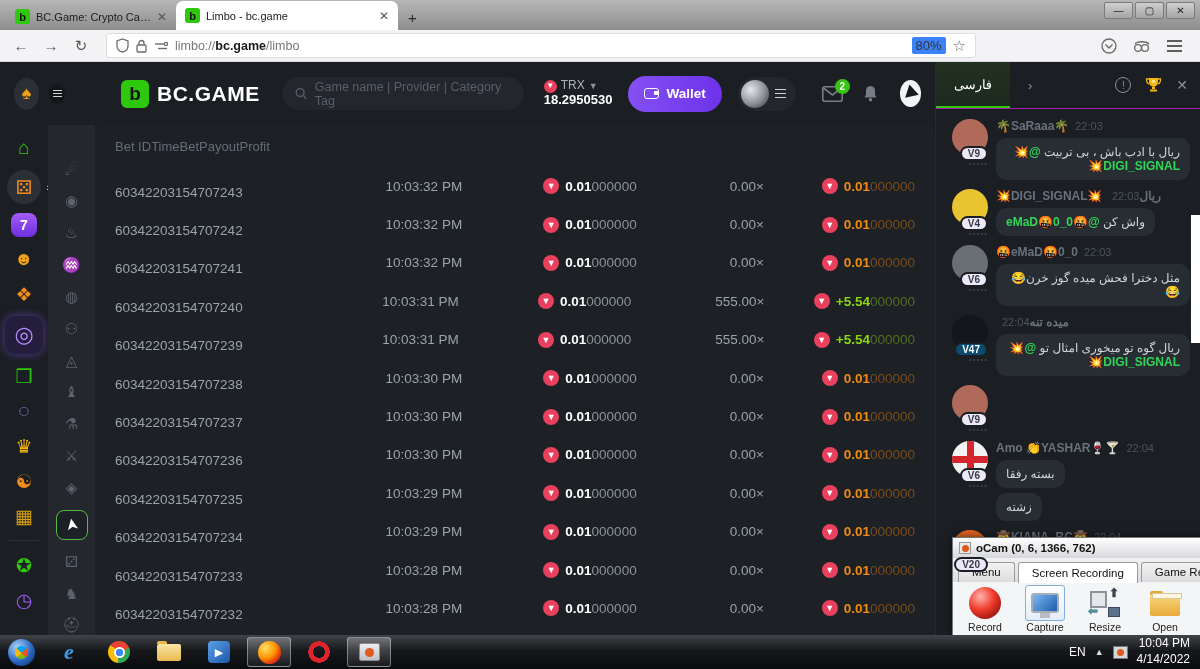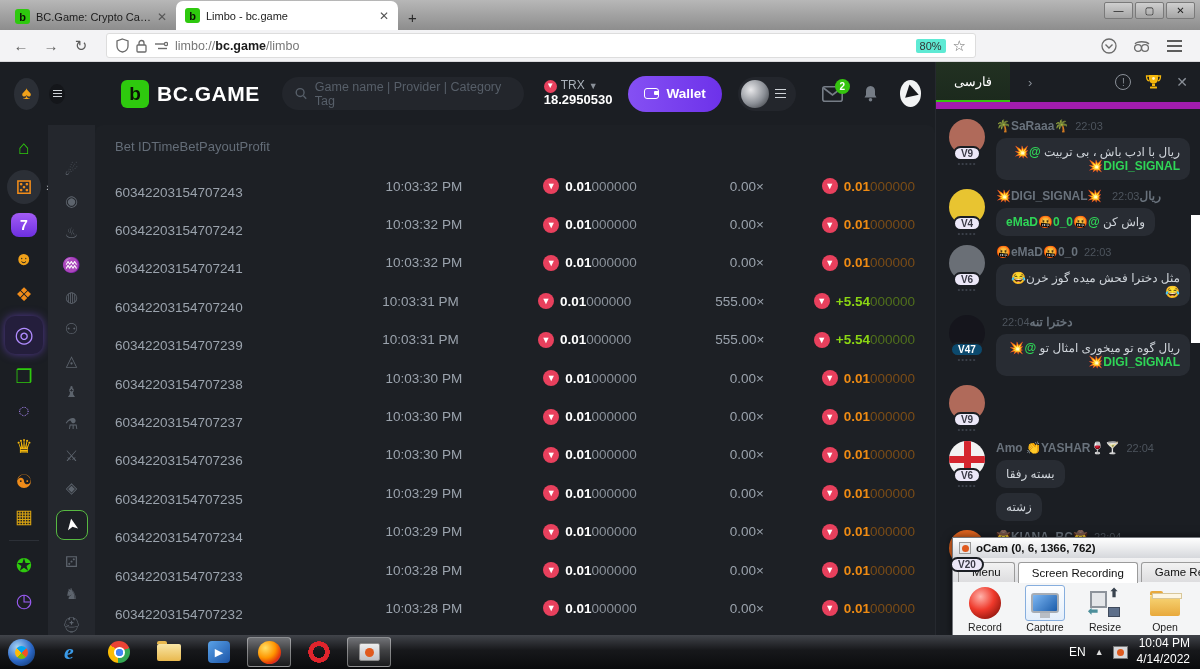--- a/index.html
+++ b/index.html
@@ -21,21 +21,21 @@
   .win-btn { width:29px; height:17px; background:linear-gradient(#cfcfcf,#a5a5a5); border:1px solid #7a7a7a;
     border-radius:2px; font-size:10px; color:#222; display:flex; align-items:center; justify-content:center; }
 
   .addressbar { position:absolute; top:30px; left:0; width:1200px; height:32px; background:#f3f3f5;
     border-bottom:1px solid #d9d9dc; display:flex; align-items:center; gap:8px; padding:0 10px; }
   .nav-ic { color:#5c5c5c; font-size:15px; width:22px; text-align:center; }
   .urlbox { width:870px; height:25px; margin-left:6px; background:#fff; border:1px solid #ddd; border-radius:3px;
     display:flex; align-items:center; gap:7px; padding:0 9px; font-size:12.5px; color:#777; }
   .urlbox .grow { flex:1; }
   .url-domain { color:#1b1b1b; font-weight:bold; }
-  .zoom-badge { font-size:11px; color:#333; background:#5eead4; padding:1px 4px; border-radius:2px; }
+  .zoom-badge { font-size:13px; color:#333; background:#3b82f6; padding:1px 4px; border-radius:2px; }
   .star { color:#6b6b6b; font-size:15px; }
   .bar-right { margin-left:auto; display:flex; align-items:center; gap:16px; padding-right:8px; color:#666; }
   .hamburger { display:inline-block; width:15px; }
   .hamburger i { display:block; height:2px; background:#5d5d5d; margin:3px 0; }
 
   
   .page { position:absolute; top:62px; left:0; width:1200px; height:573px; background:#1b1e23; overflow:hidden; }
 
   .site-header { position:absolute; top:0; left:0; width:935px; height:63px; display:flex; align-items:center; gap:10px; padding:0 14px; }
   .spade-btn { width:32px; height:32px; border-radius:50%; background:#2b2f36; color:#f0a11a; font-size:18px;
@@ -99,31 +99,31 @@
     display:inline-flex; align-items:center; justify-content:center; }
   .bet-main { color:#fff; font-weight:bold; }
   .bet-rest { color:#8b929b; }
   .trow.loss .p-main { color:#ef8b13; font-weight:bold; }
   .trow.loss .p-rest { color:#7a4c17; }
   .trow.win .p-main { color:#8bd613; font-weight:bold; }
   .trow.win .p-rest { color:#50701c; }
 
   
   .chat { position:absolute; top:0; right:0; width:265px; height:573px; background:#1b1e23; border-left:1px solid #26292f; }
-  .chat-header { height:47px; display:flex; align-items:center; border-bottom:7px solid #a21caf; }
+  .chat-header { height:47px; display:flex; align-items:center; border-bottom:1px solid #a21caf; }
   .lang-tab { width:74px; height:100%; background:linear-gradient(#223122,#1c2a1d); border-bottom:2px solid #35c40f;
     color:#fff; font-size:13px; display:flex; align-items:center; justify-content:center; }
   .chev { color:#8a9098; font-size:13px; margin-left:18px; }
   .chat-hright { margin-left:auto; display:flex; align-items:center; gap:14px; padding-right:12px; }
   .info-ic { width:16px; height:16px; border:1.5px solid #8a9098; border-radius:50%; color:#8a9098; font-size:10px;
     display:flex; align-items:center; justify-content:center; }
   .close-x { color:#8a9098; font-size:14px; }
   .chat-msgs { padding:10px 10px 0 10px; display:flex; flex-direction:column; gap:9px; overflow:hidden; height:526px; }
   .msg { display:flex; gap:8px; }
-  .av-col { width:42px; min-width:42px; display:flex; flex-direction:column; align-items:center; }
+  .av-col { width:42px; min-width:42px; display:flex; flex-direction:column; align-items:flex-end; }
   .avatar { width:36px; height:36px; border-radius:50%; background:#555; }
   .avatar.flag { background:#f2f2f2; position:relative; overflow:hidden; }
   .avatar.flag::before { content:""; position:absolute; left:15px; top:0; width:7px; height:100%; background:#d5262e; }
   .avatar.flag::after { content:""; position:absolute; top:15px; left:0; height:7px; width:100%; background:#d5262e; }
   .vbadge { margin-top:-9px; background:#ece8f8; border:2px solid #1b1e23; border-radius:9px; font-size:10px;
     font-weight:bold; color:#3a3a46; padding:0 6px; z-index:1; }
   .vbadge.purple { background:#0c4a6e; color:#fff; }
   .dots { font-size:8px; color:#3c414a; letter-spacing:1px; line-height:5px; }
   .dots::before { content:"\2022\2022\2022\2022\2022"; }
   .msg-user { color:#69727c; font-size:12px; font-weight:bold; }
@@ -698,21 +698,21 @@
             </div>
           </div>
 
           <div class="msg">
             <div class="av-col">
               <div class="avatar" style="background: rgb(21, 21, 28);"></div>
               <div class="vbadge purple">V47</div>
               <div class="dots"></div>
             </div>
             <div class="msg-body">
-              <div class="msg-user"><span>دخترا تنه</span><span class="msg-time">22:04</span></div>
+              <div class="msg-user"><span>میده تنه</span><span class="msg-time">22:04</span></div>
               <div class="bubble-col">
                 <div class="bubble" dir="rtl">
                   <span>ریال گوه تو میخوری امثال تو</span>
                   <span class="mention"> @💥DIGI_SIGNAL💥</span>
                 </div>
               </div>
             </div>
           </div>
 
           <div class="msg">

